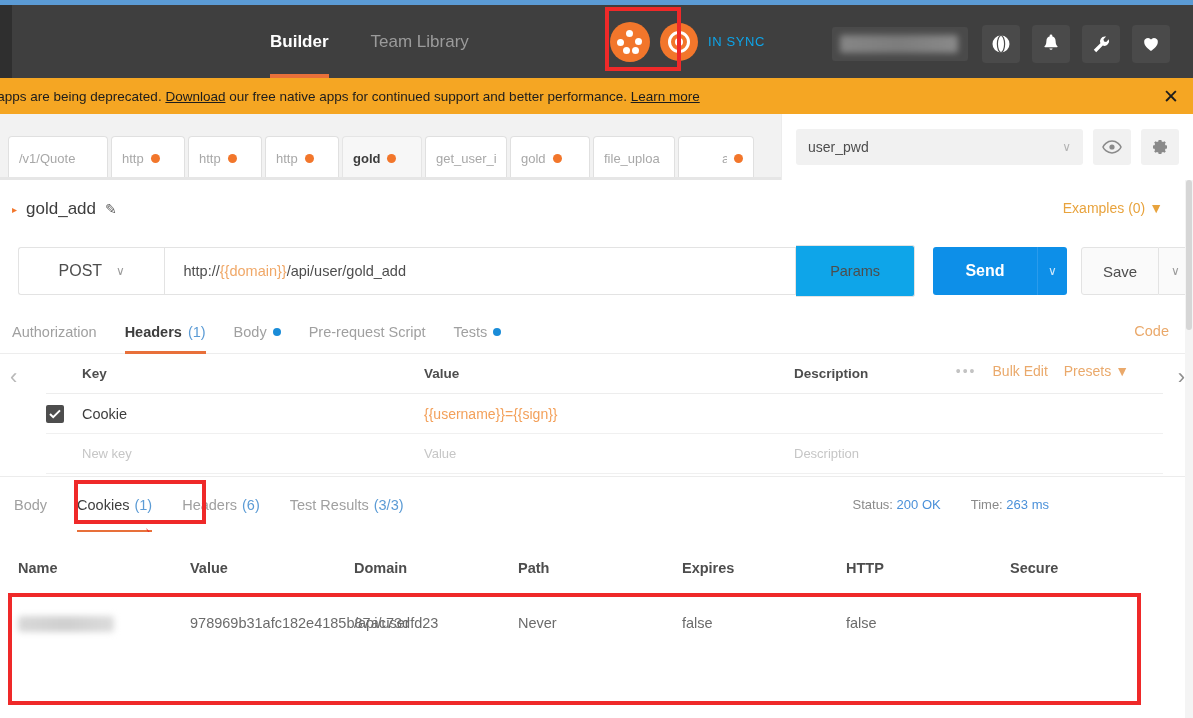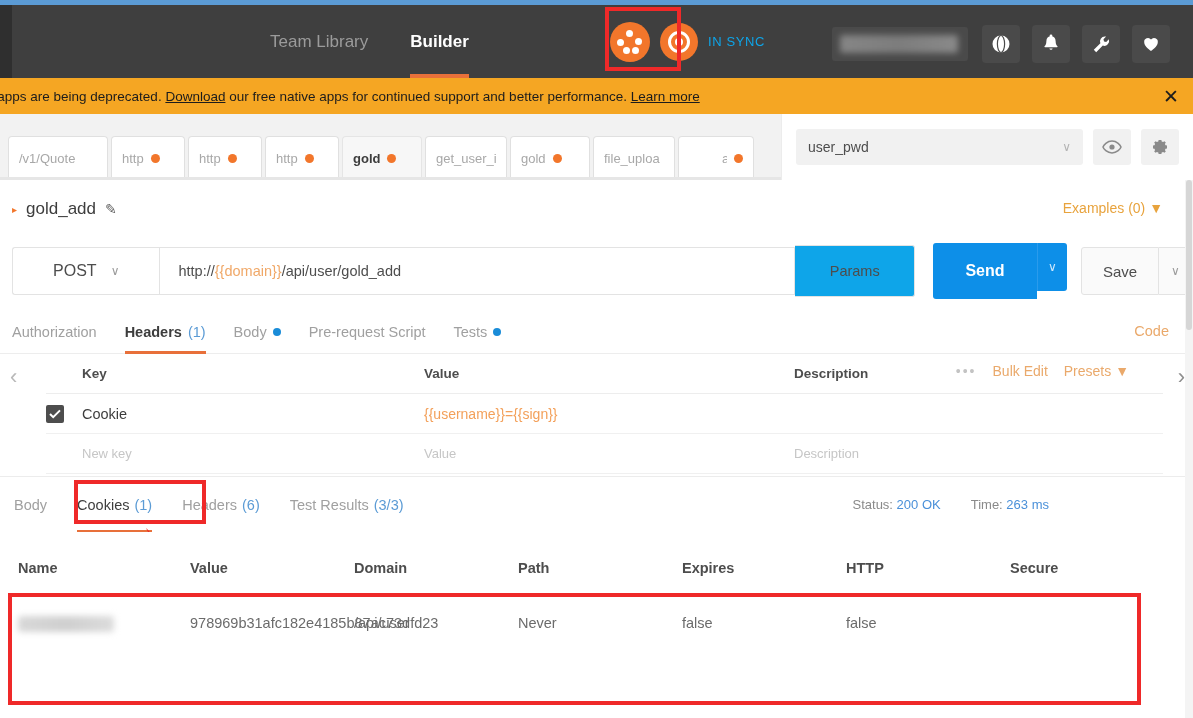--- a/index.html
+++ b/index.html
@@ -162,21 +162,21 @@
   .caret-right { color: #f2762b; font-size: 10px; }
   .pencil { color: #5a5a5a; font-size: 14px; cursor: pointer; }
   .examples {
     position: absolute; right: 30px; top: 20px;
     font-size: 14px; color: #e8a33d; cursor: pointer;
   }
 
   
   .url-row {
     position: absolute; left: 0; top: 238px; width: 1193px; height: 66px;
-    background: #fff; display: flex; align-items: center; padding-left: 12px;
+    background: #fff; display: flex; align-items: center; padding-left: 18px;
   }
   .method-box {
     width: 148px; height: 48px; border: 1px solid #e3e3e3;
     border-right: none; border-radius: 3px 0 0 3px;
     display: flex; align-items: center; justify-content: center; gap: 14px;
     font-size: 16px; color: #4d4d4d; cursor: pointer; background: #fff;
   }
   .method-box .chev { color: #9b9b9b; font-size: 12px; }
   .url-box {
     width: 638px; height: 48px; border: 1px solid #e3e3e3;
@@ -185,21 +185,21 @@
   }
   .url-box .var { color: #f0a868; }
   .params-btn {
     width: 120px; height: 52px; border: 1px solid #e3e3e3; border-left: none;
     border-radius: 0 3px 3px 0; background: #0ea5e9;
     display: flex; align-items: center; justify-content: center;
     font-size: 14.5px; color: #4d4d4d; cursor: pointer;
   }
   .send-wrap { display: flex; margin-left: 18px; }
   .send-btn {
-    width: 104px; height: 56px; background: #0d8fe8; color: #fff;
+    width: 104px; height: 48px; background: #0d8fe8; color: #fff;
     display: flex; align-items: center; justify-content: center;
     font-size: 16px; font-weight: bold; border-radius: 3px 0 0 3px; cursor: pointer;
   }
   .send-caret {
     width: 30px; height: 48px; background: #0d8fe8; color: #cfe8fb;
     display: flex; align-items: center; justify-content: center;
     font-size: 12px; border-radius: 0 3px 3px 0; cursor: pointer;
     border-left: 1px solid #2a9bec;
   }
   .save-wrap { display: flex; margin-left: 14px; }
@@ -350,25 +350,25 @@
 <body>
 
 <div id="app">
 
   <div class="win-strip"></div>
 
   <div class="header">
     <div class="header-left-block"></div>
 
     <div class="nav-tabs">
+      <div class="nav-tab active">
+        <span>Builder</span>
+      </div>
       <div class="nav-tab">
         <span>Team Library</span>
-      </div>
-      <div class="nav-tab active">
-        <span>Builder</span>
       </div>
     </div>
 
     <div class="sync-area">
       <div class="logo-btn">
         <div class="dots">
             <i></i>
             <i></i>
             <i></i>
             <i></i>

